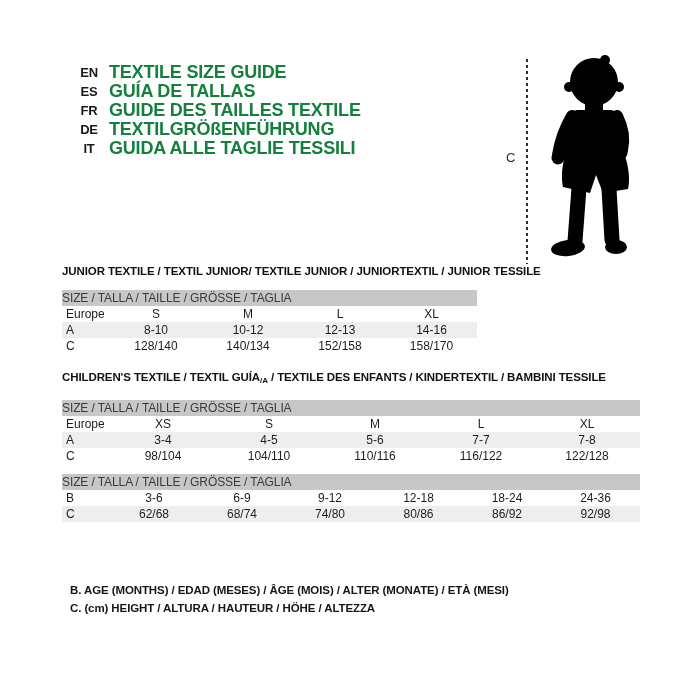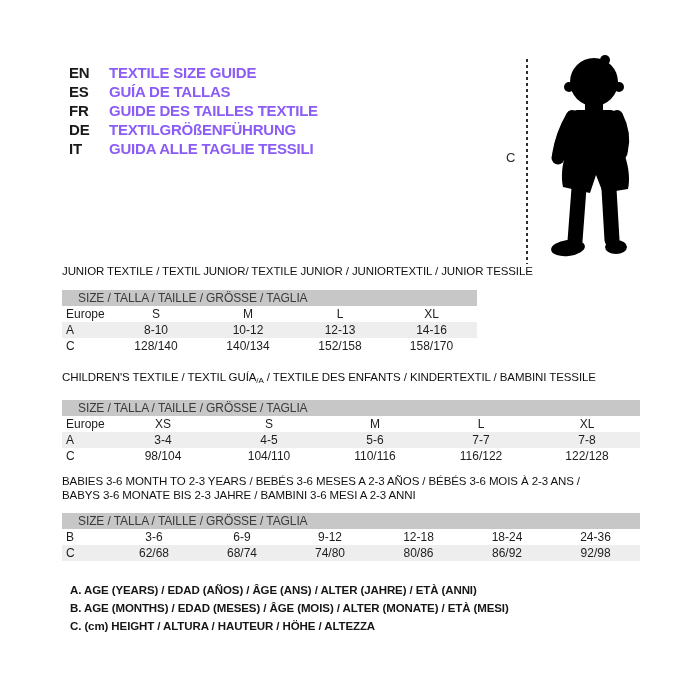--- a/index.html
+++ b/index.html
@@ -10,51 +10,51 @@
     background: #ffffff;
     font-family: "Liberation Sans", sans-serif;
     color: #1a1a1a;
     overflow: hidden;
   }
 
   
   .lang-block { position: absolute; left: 69px; top: 63px; }
   .lang-row { display: flex; height: 19px; align-items: center; }
   .lang-code {
-    width: 40px; font-size: 15px; font-weight: 700; letter-spacing: -0.2px; color: #191919;
+    width: 40px; font-size: 13px; font-weight: 700; letter-spacing: -0.2px; color: #191919; text-align: center;
   }
   .lang-label {
-    font-size: 15px; font-weight: 700; letter-spacing: -0.2px; color: #8b5cf6; white-space: nowrap;
+    font-size: 18px; font-weight: 700; letter-spacing: -0.2px; color: #15803d; white-space: nowrap;
   }
 
   
   .figure-block { position: absolute; left: 500px; top: 52px; width: 160px; height: 214px; }
   .c-label { position: absolute; left: 6px; top: 98px; font-size: 13px; color: #2a2a2a; }
   .dash-line {
     position: absolute; left: 26px; top: 7px; width: 2px; height: 205px;
     background: repeating-linear-gradient(to bottom, #2e2e2e 0px, #2e2e2e 3px, transparent 3px, transparent 6px);
   }
   .silhouette { position: absolute; left: 38px; top: 2px; }
 
   
   .tbl { position: absolute; }
   .tbl-title {
-    font-size: 11.5px; font-weight: 400; letter-spacing: -0.1px; color: #111;
+    font-size: 11.5px; font-weight: 700; letter-spacing: -0.1px; color: #111;
     line-height: 12px; margin-bottom: 13px; white-space: nowrap;
   }
   .tbl-title.two-line { white-space: normal; line-height: 14px; margin-bottom: 11px; }
   .tbl-title .subscript { font-size: 8px; vertical-align: -2px; }
   table.size-table { border-collapse: collapse; table-layout: fixed; }
   table.size-table td {
     height: 16px; padding: 0; font-size: 12px; line-height: 16px;
     text-align: center; color: #1d1d1d; white-space: nowrap; overflow: hidden;
   }
   table.size-table td.row-label { text-align: left; padding-left: 4px; margin-left: 36px; }
   table.size-table tr.hdr td {
-    background: #c7c7c7; color: #3a3a3a; text-align: left; padding-left: 16px;
+    background: #c7c7c7; color: #3a3a3a; text-align: left; padding-left: 0;
     font-size: 12px; letter-spacing: -0.1px;
   }
   table.size-table tr.stripe td { background: #eeeeee; }
   .t1 { left: 62px; top: 265px; width: 415px; }
   .t2 { left: 62px; top: 371px; width: 578px; }
   .t3 { left: 62px; top: 474px; width: 578px; }
   .t1 table { width: 415px; }
   .t2 table, .t3 table { width: 578px; }
 
   
@@ -194,24 +194,20 @@
         <td>104/110</td>
         <td>110/116</td>
         <td>116/122</td>
         <td>122/128</td>
       </tr>
     </tbody>
       </table>
   </section>
 
   <section class="tbl t3">
-    <div class="tbl-title two-line">
-      <div>BABIES 3-6 MONTH TO 2-3 YEARS / BEBÉS 3-6 MESES A 2-3 AÑOS / BÉBÉS 3-6 MOIS À 2-3 ANS /</div>
-      <div>BABYS 3-6 MONATE BIS 2-3 JAHRE / BAMBINI 3-6 MESI A 2-3 ANNI</div>
-    </div>
     <table class="size-table">
       <colgroup>
           <col style="width:48px">
           <col style="width:88px">
           <col style="width:88px">
           <col style="width:88px">
           <col style="width:89px">
           <col style="width:88px">
           <col style="width:89px">
         </colgroup>
@@ -235,18 +231,17 @@
         <td>74/80</td>
         <td>80/86</td>
         <td>86/92</td>
         <td>92/98</td>
       </tr>
     </tbody>
       </table>
   </section>
 
   <div class="legend">
-    <div class="legend-line">A. AGE (YEARS) / EDAD (AÑOS) / ÂGE (ANS) / ALTER (JAHRE) / ETÀ (ANNI)</div>
     <div class="legend-line">B. AGE (MONTHS) / EDAD (MESES) / ÂGE (MOIS) / ALTER (MONATE) / ETÀ (MESI)</div>
     <div class="legend-line">C. (cm) HEIGHT / ALTURA / HAUTEUR / HÖHE / ALTEZZA</div>
   </div>
 
 </div>
 
 </body></html>

